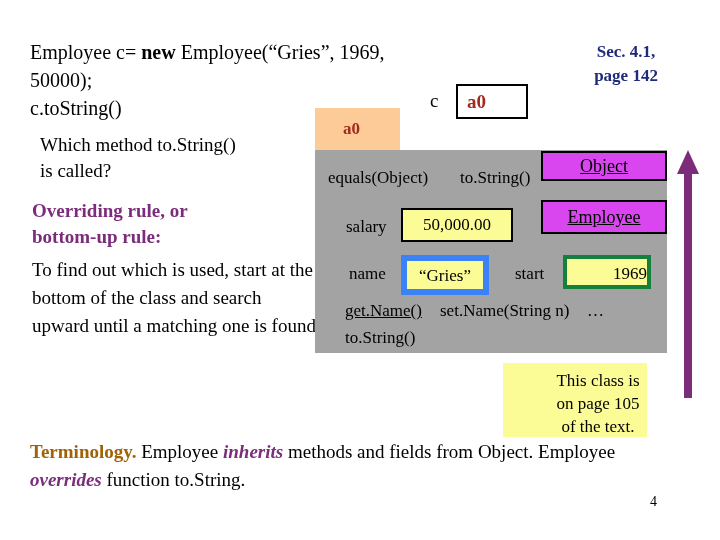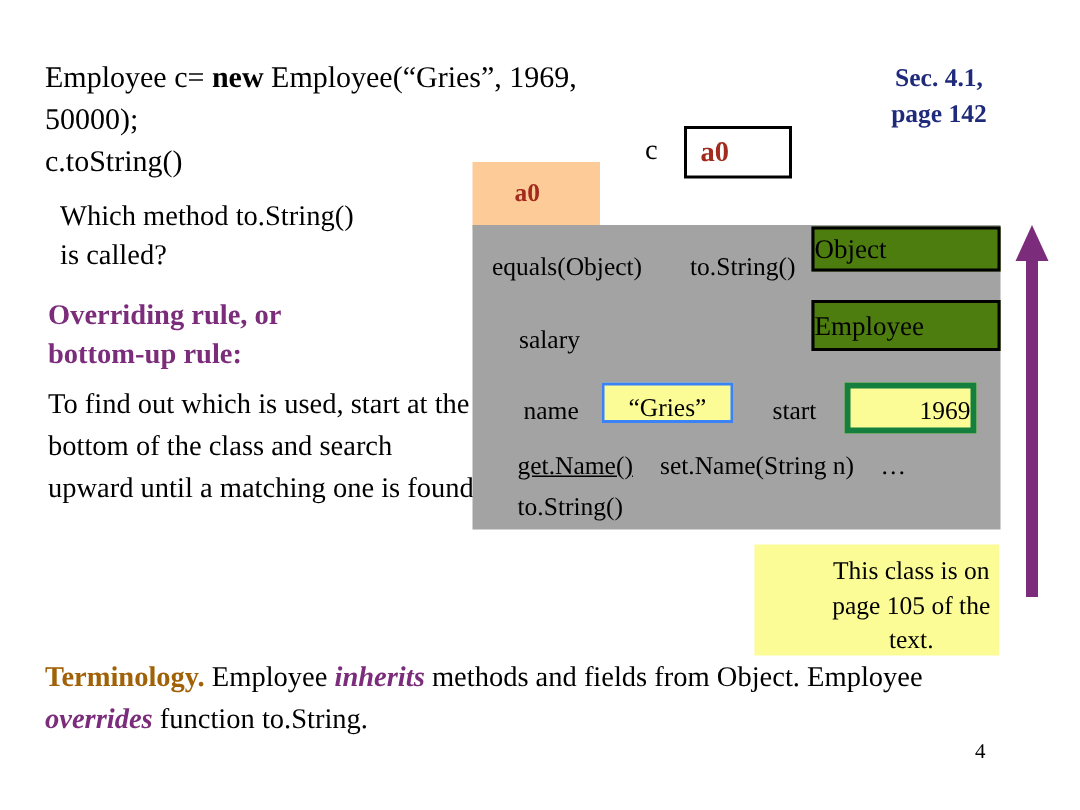--- a/index.html
+++ b/index.html
@@ -158,23 +158,23 @@
     color: #000000;
   }
 
   #row-name { top: 103px; height: 40px; }
   #row-name .fld-name {
     position: absolute; left: 34px; top: 11px;
     font-size: 17px; color: #000000;
   }
   #row-name .valbox-name {
     position: absolute; left: 86px; top: 2px;
-    width: 88px; height: 27px;
+    width: 88px; height: 40px;
     background: #FCFC96;
-    border: 2px solid #3b82f6;
+    border: 6px solid #3b82f6;
     box-sizing: border-box;
     text-align: center;
     line-height: 30px;
     font-size: 17px;
     color: #000000;
   }
   #row-name .fld-start {
     position: absolute; left: 200px; top: 11px;
     font-size: 17px; color: #000000;
   }
@@ -198,26 +198,27 @@
     line-height: 27px;
   }
   #row-emp-methods .g1 { position: absolute; left: 30px; top: 0px; text-decoration: underline; }
   #row-emp-methods .g2 { position: absolute; left: 125px; top: 0px; }
   #row-emp-methods .g3 { position: absolute; left: 272px; top: 0px; }
   #row-emp-methods .g4 { position: absolute; left: 30px; top: 27px; }
 
   
   .class-box {
     position: absolute;
-    background: #4d7c0f;
+    background: #d946ef;
     border: 2px solid #000000;
     box-sizing: border-box;
-    text-align: left;
+    text-align: center;
     font-size: 18px;
     color: #000000;
+    text-decoration: underline;
   }
   #class-object {
     left: 541px;
     top: 151px;
     width: 126px;
     height: 30px;
     line-height: 26px;
   }
   #class-employee {
     left: 541px;
@@ -232,21 +233,21 @@
     left: 675px;
     top: 150px;
     width: 26px;
     height: 248px;
   }
 
   
   #callout {
     left: 503px;
     top: 363px;
-    width: 163px;
+    width: 144px;
     height: 74px;
     background: #FCFC96;
     font-size: 17px;
     line-height: 23px;
     color: #000000;
     text-align: center;
     padding-top: 6px;
     box-sizing: border-box;
     padding-left: 46px;
   }
@@ -316,20 +317,21 @@
 
   <div id="obj-body" class="abs">
 
     <div class="obj-row" id="row-object-methods">
       <span class="m1">equals(Object)</span>
       <span class="m2">to.String()</span>
     </div>
 
     <div class="obj-row" id="row-salary">
       <span class="fld">salary</span>
+      <span class="valbox">50,000.00</span>
     </div>
 
     <div class="obj-row" id="row-name">
       <span class="fld-name">name</span>
       <span class="valbox-name">“Gries”</span>
       <span class="fld-start">start</span>
       <span class="valbox-start">1969</span>
     </div>
 
     <div class="obj-row" id="row-emp-methods">

